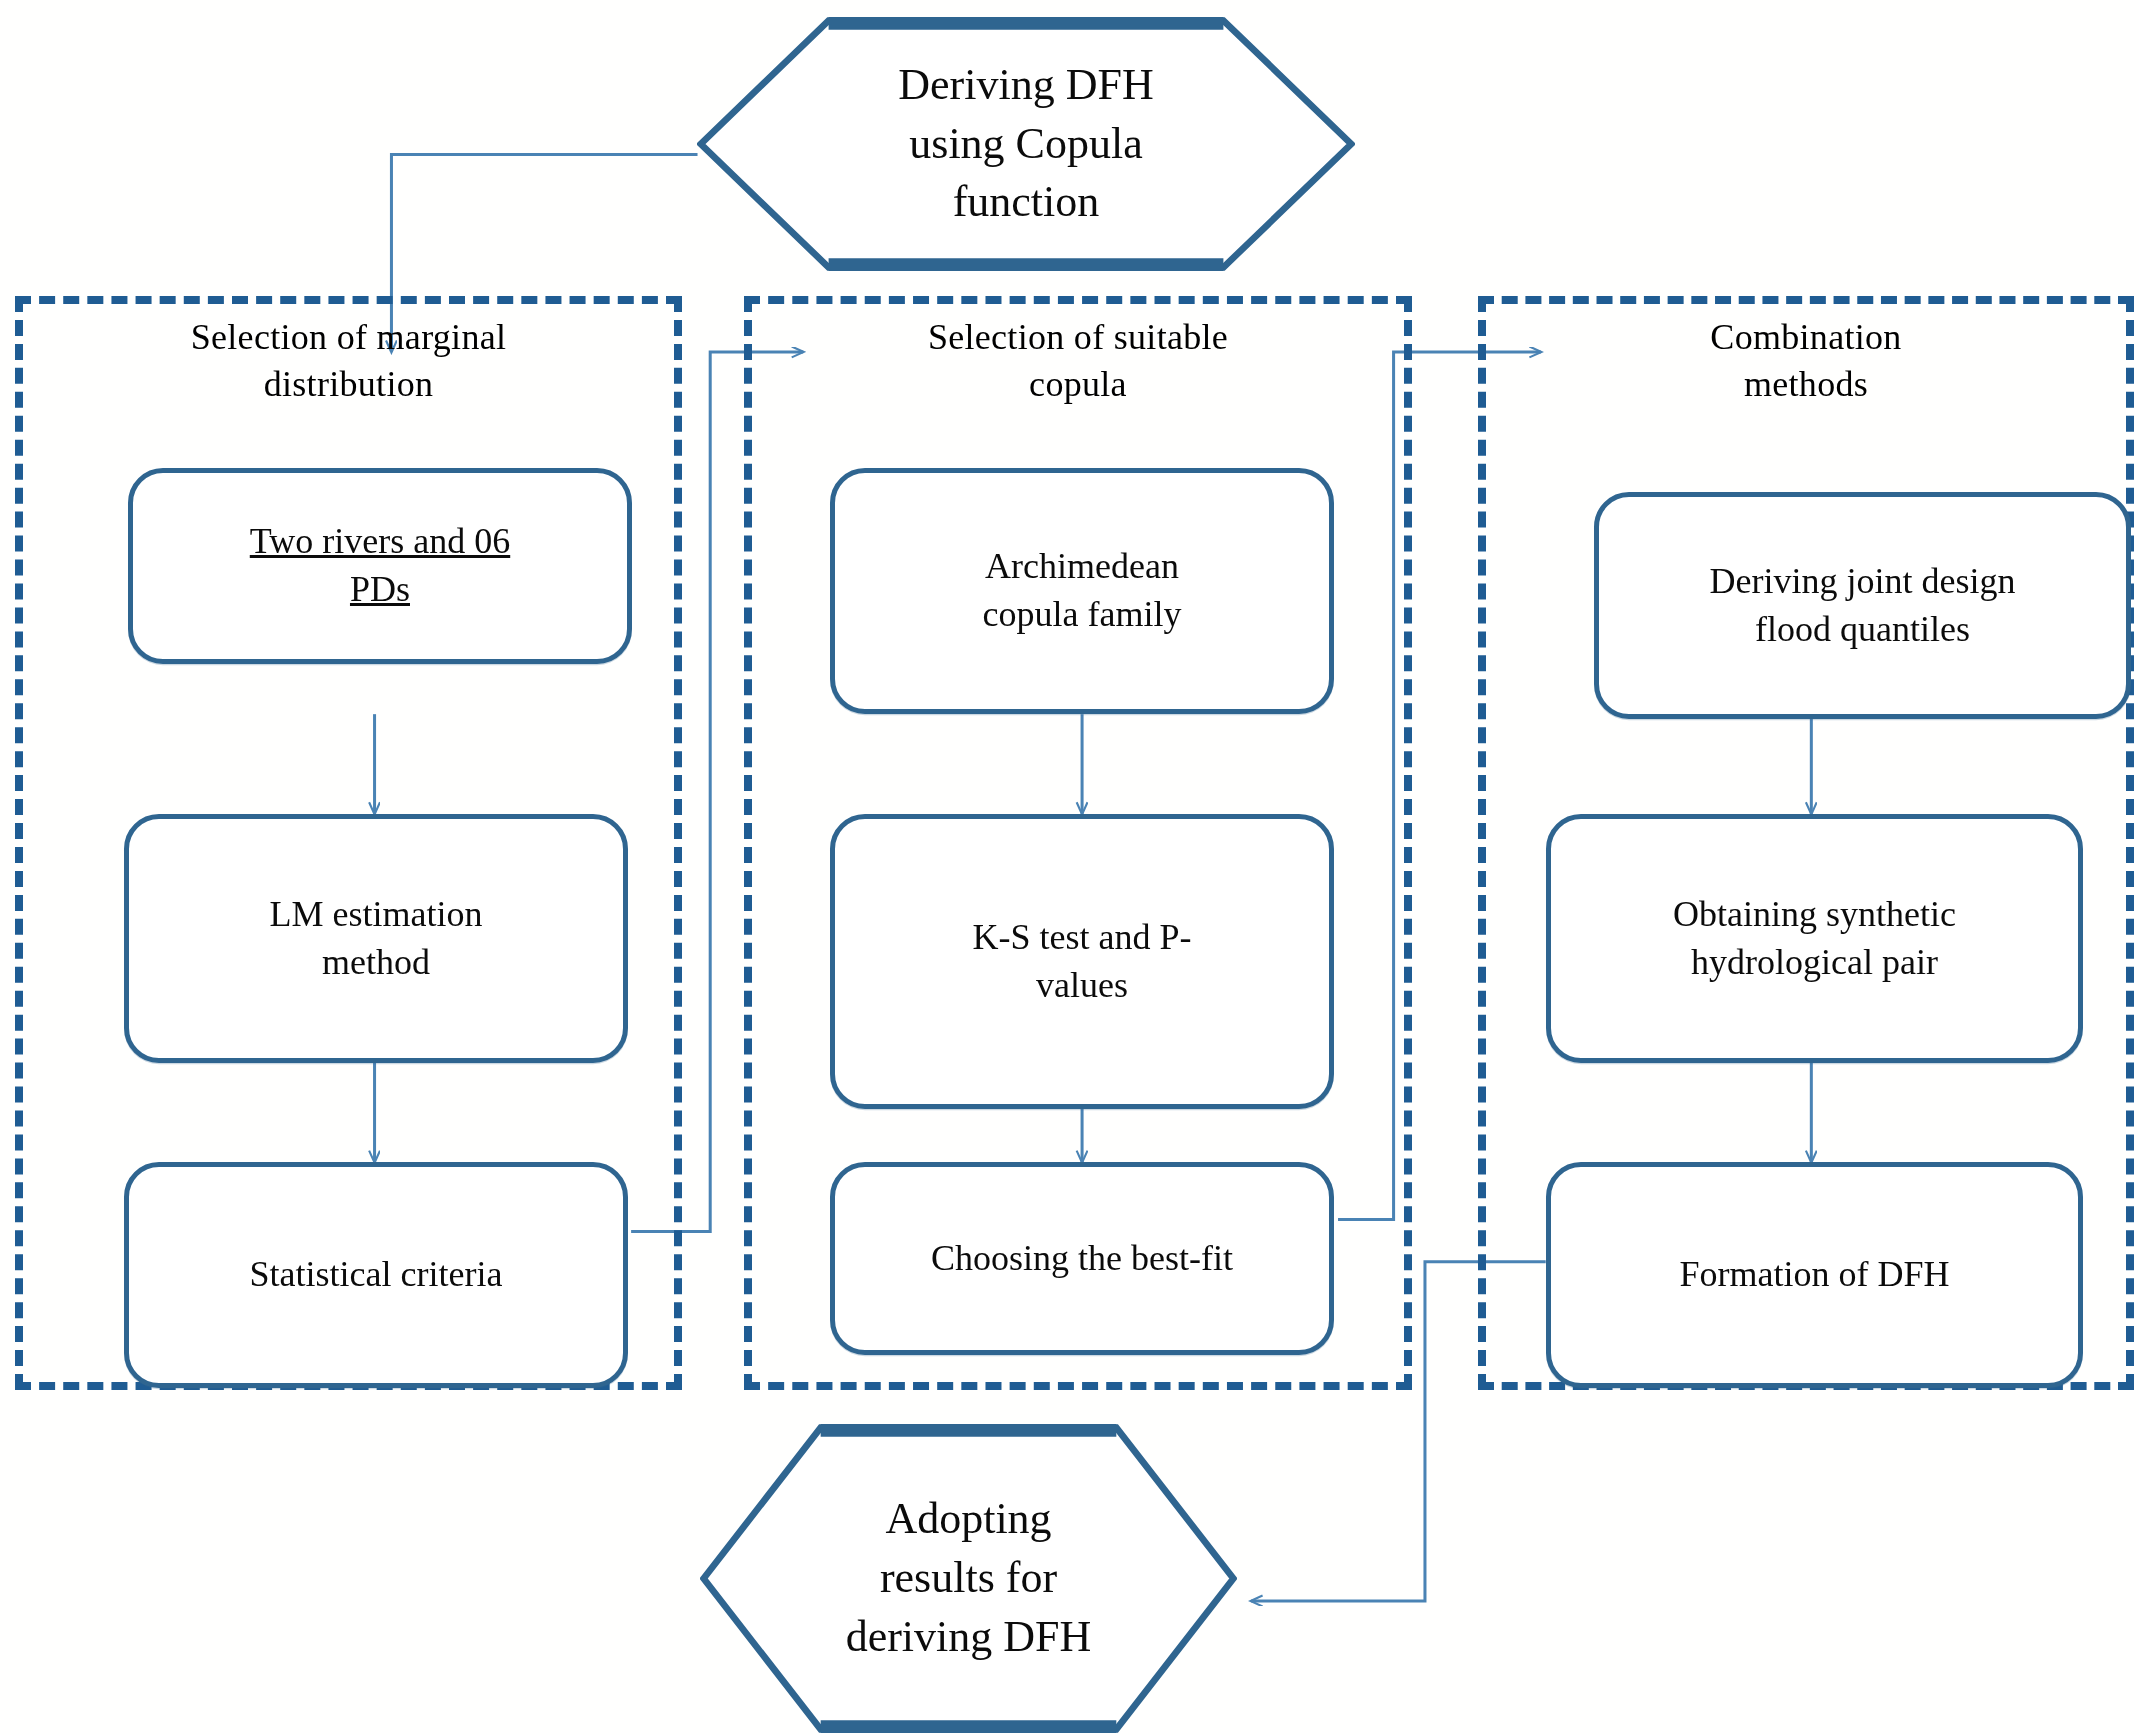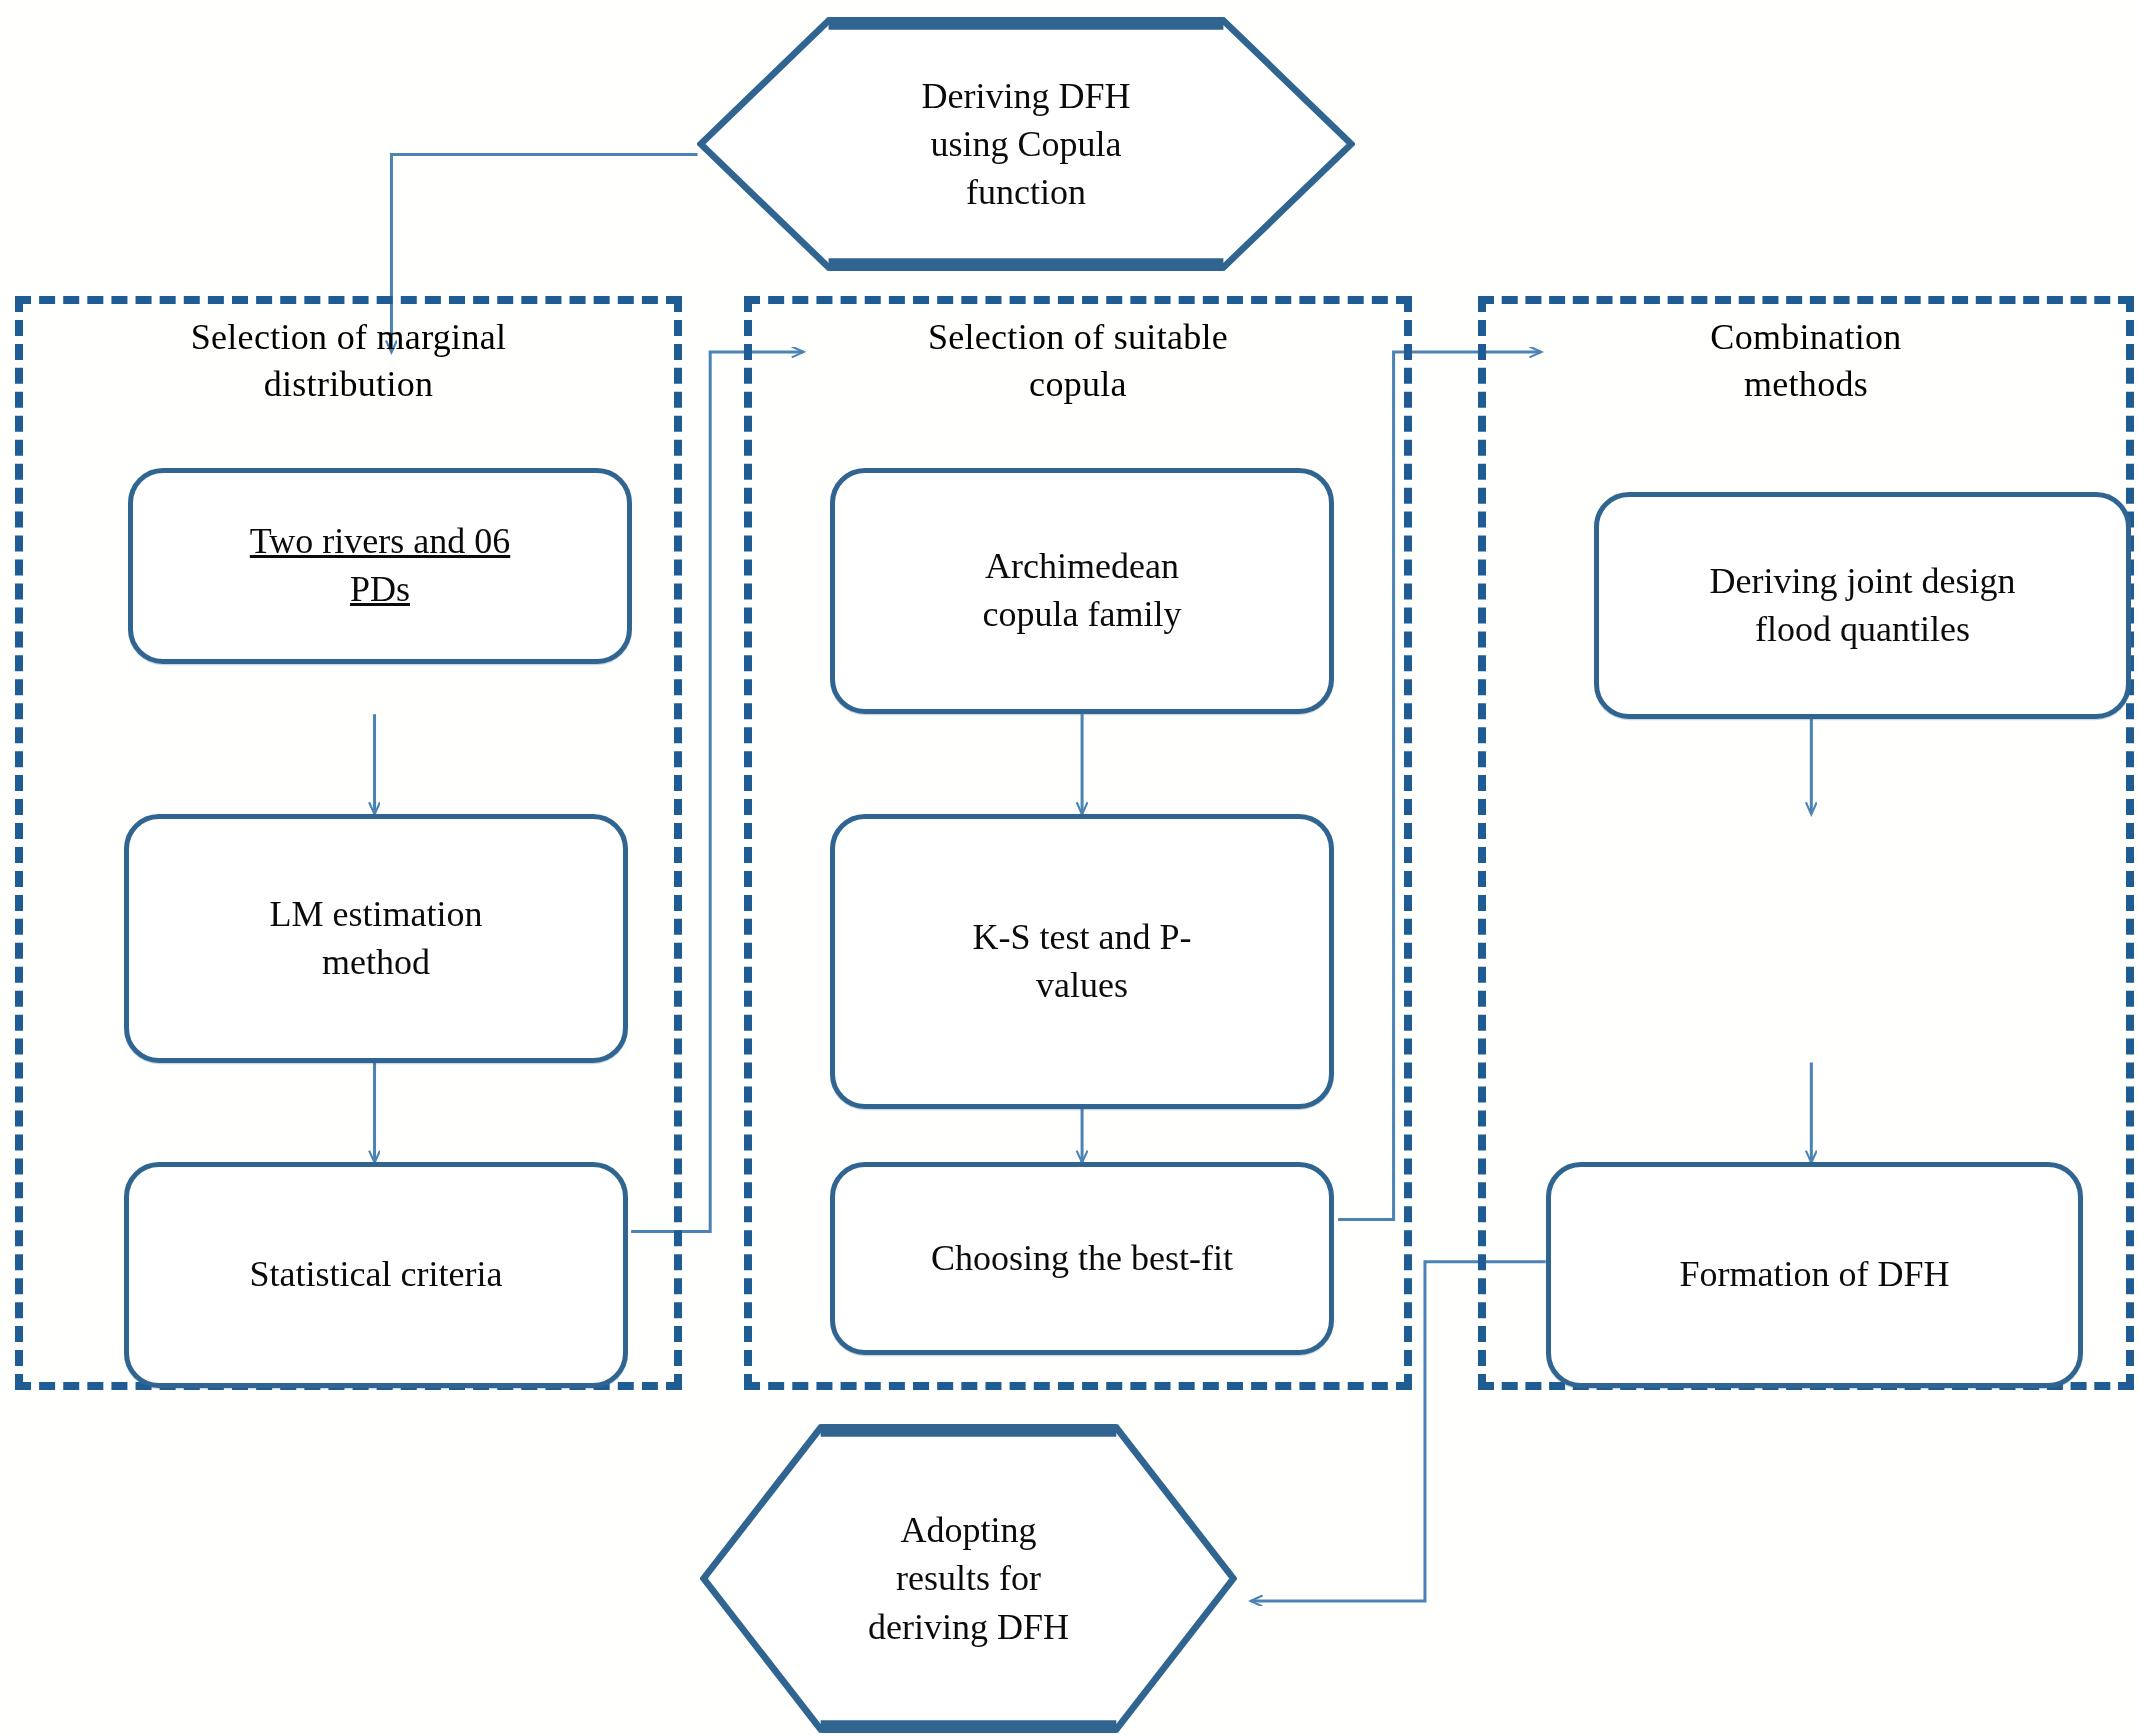--- a/index.html
+++ b/index.html
@@ -49,21 +49,21 @@
   }
 
   
   .hex{
     position:absolute;
     display:flex;
     align-items:center;
     justify-content:center;
     text-align:center;
     color:#0b0b0b;
-    font-size:36px;
+    font-size:44px;
     line-height:1.34;
     white-space:pre-line;
     z-index:5;
   }
   .hex .hex-label{position:relative;z-index:2;}
   .hex svg{position:absolute;left:0;top:0;width:100%;height:100%;z-index:1;}
 </style>
 </head>
 <body>
 
@@ -127,20 +127,22 @@
   <div class="pbox" style="left:830px;top:814px;width:504px;height:295px;">K-S test and P-
 values</div>
   <div class="pbox" style="left:830px;top:1162px;width:504px;height:193px;">Choosing the best-fit</div>
 
   <div class="panel" style="left:1478px;top:296px;width:656px;height:1094px;"></div>
   <div class="panel-title" style="left:1490px;top:314px;width:632px;">Combination
 methods</div>
 
   <div class="pbox" style="left:1546px;top:492px;width:537px;height:227px;margin-left:48px;">Deriving joint design
 flood quantiles</div>
+  <div class="pbox" style="left:1546px;top:814px;width:537px;height:249px;">Obtaining synthetic
+hydrological pair</div>
   <div class="pbox" style="left:1546px;top:1162px;width:537px;height:226px;">Formation of DFH</div>
 
   <div class="hex" style="left:700px;top:1424px;width:537px;height:309px;">
     <svg viewBox="0 0 890 512" preserveAspectRatio="none">
       <polygon points="200,6 690,6 884,256 690,506 200,506 6,256" fill="#ffffff" stroke="#2f6590" stroke-width="11"></polygon>
       <line x1="200" y1="10" x2="690" y2="10" stroke="#2f6590" stroke-width="22"></line>
       <line x1="200" y1="502" x2="690" y2="502" stroke="#2f6590" stroke-width="22"></line>
     </svg>
     <span class="hex-label">Adopting
 results for

